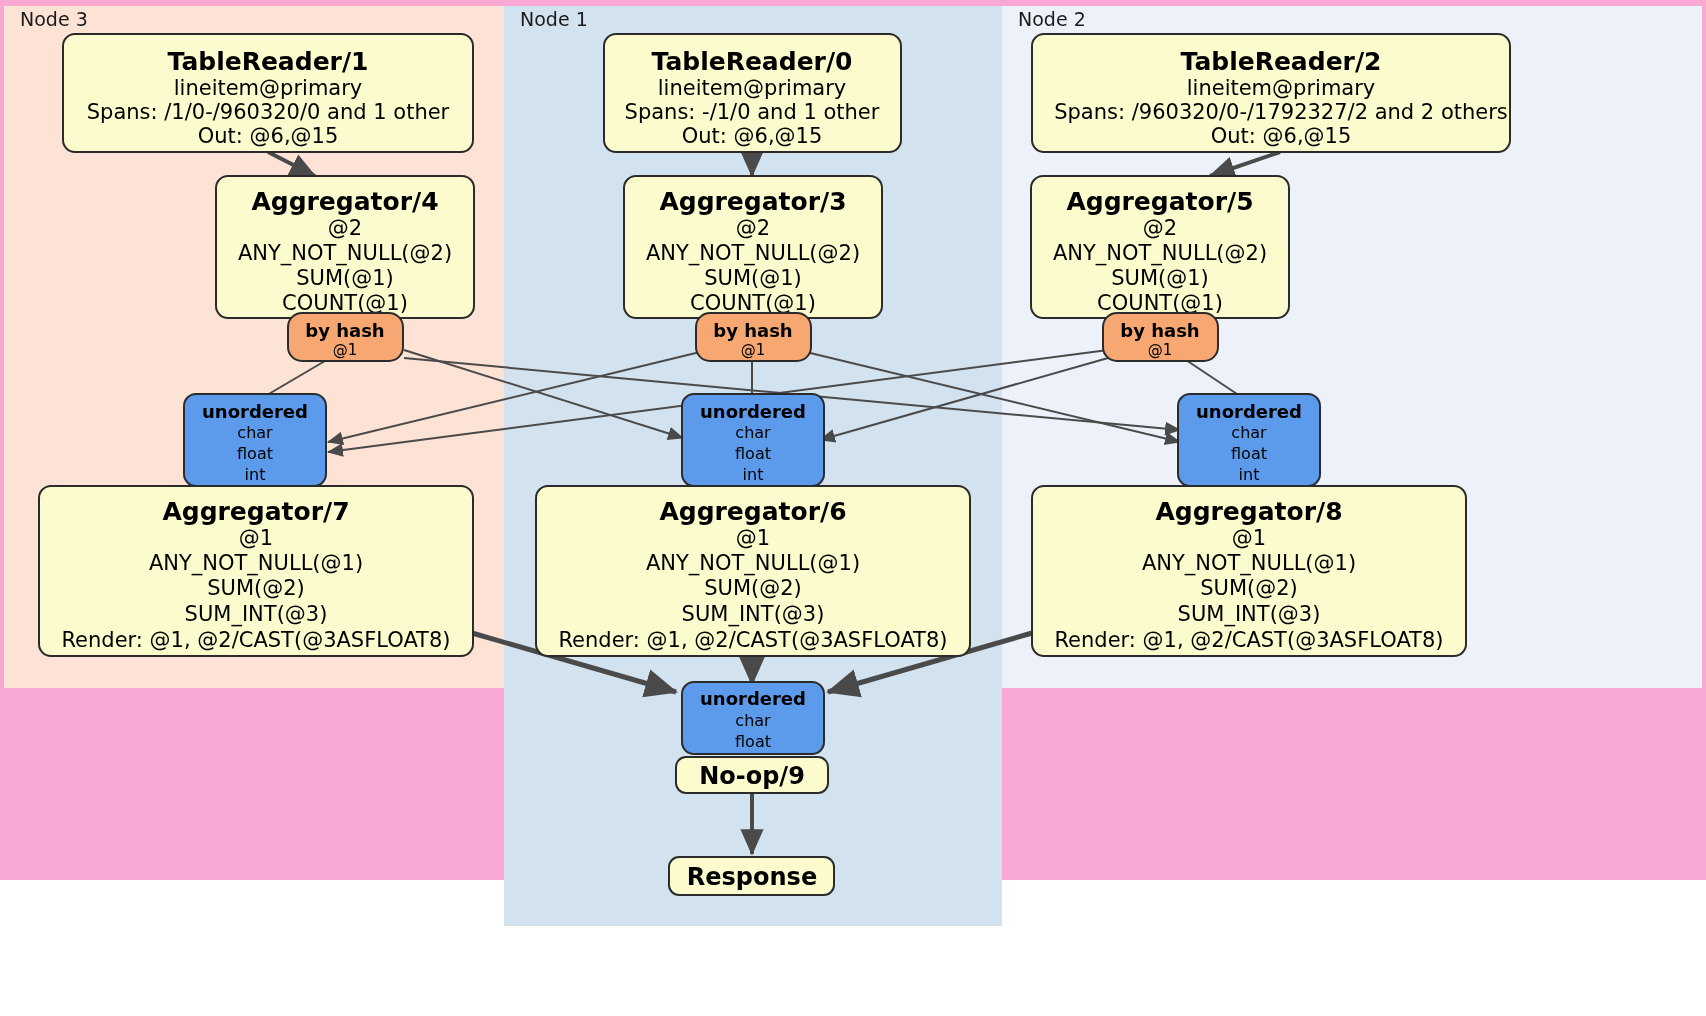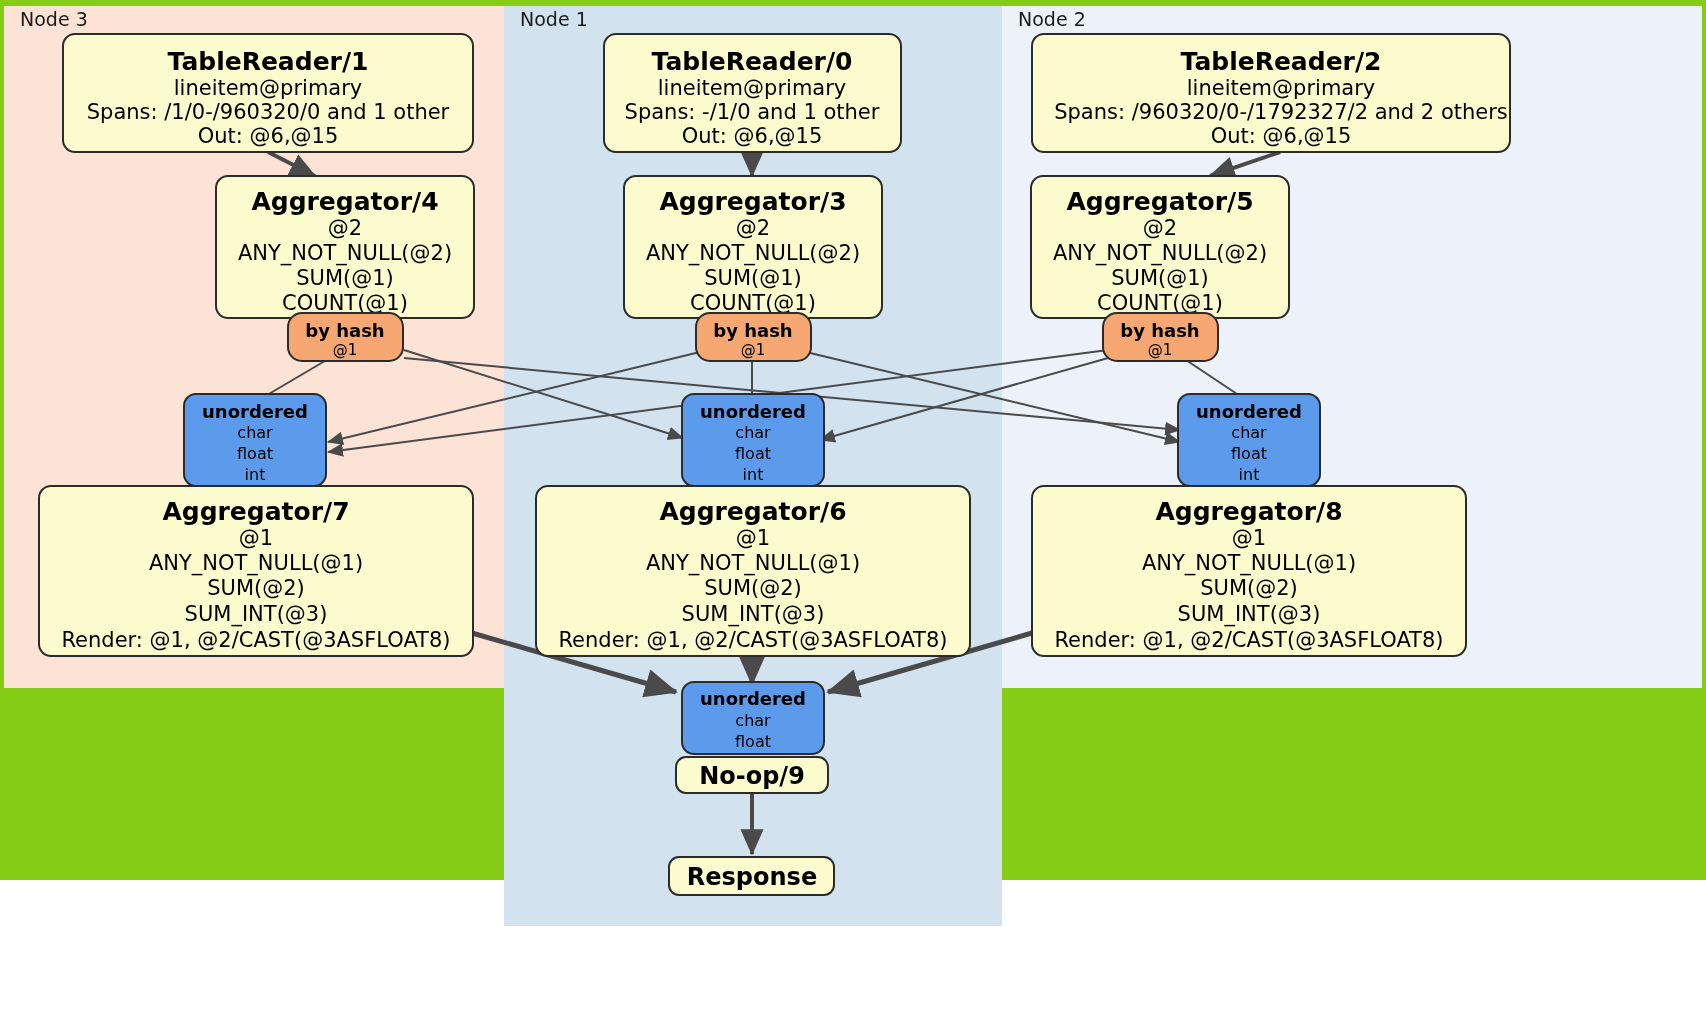--- a/index.html
+++ b/index.html
@@ -10,21 +10,21 @@
   body {
     font-family: "DejaVu Sans", sans-serif;
     width: 1706px;
     height: 1016px;
     overflow: hidden;
   }
   #stage {
     position: relative;
     width: 1706px;
     height: 880px;
-    background: #84cc16;
+    background: #f9a8d4;
   }
   svg.diagram {
     position: absolute;
     top: 0; left: 0;
     width: 1706px;
     height: 1016px;
   }
   .node-panel-label {
     font-size: 19px;
     fill: #1a1a1a;

